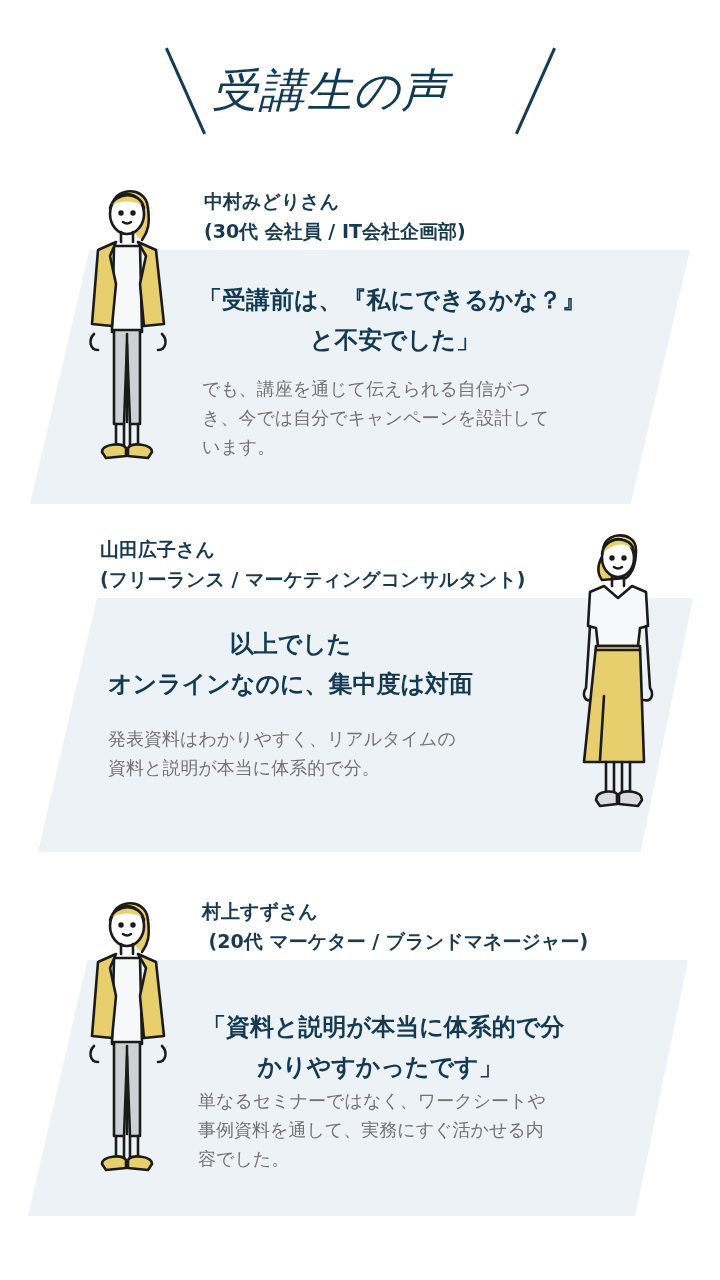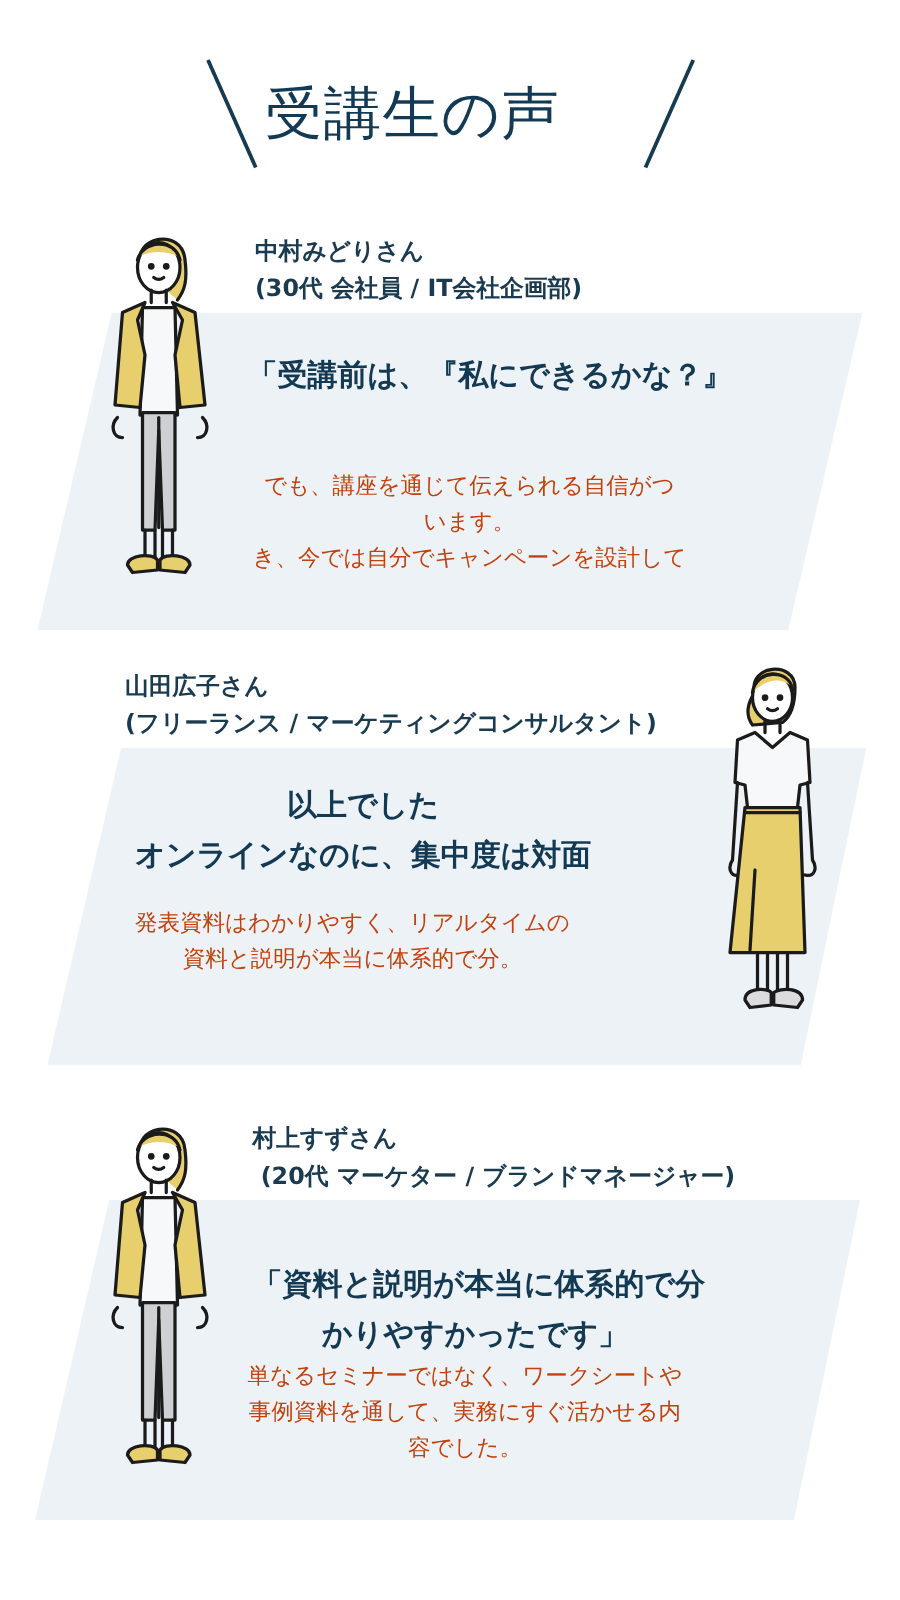--- a/index.html
+++ b/index.html
@@ -1,39 +1,39 @@
 <!DOCTYPE html>
 <html><head>
 <meta charset="utf-8">
 <style>
   html, body { margin: 0; padding: 0; }
   body {
     width: 720px; height: 1280px; background: #ffffff; position: relative; overflow: hidden;
     font-family: "DejaVu Sans", "Liberation Sans", sans-serif; color: #16384f;
   }
-  .title-wrap { position: absolute; left: 0; top: 40px; width: 660px; height: 100px; }
+  .title-wrap { position: absolute; left: 0; top: 40px; width: 660px; height: 100px; font-style: italic; }
   .title {
     position: absolute; left: 0; right: 0; top: 20px; text-align: center;
     font-size: 46px; font-weight: 500; color: #123a55; letter-spacing: 1px;
   }
   .slash { position: absolute; width: 3px; height: 94px; background: #163a52; top: 4px; }
   .slash.left { left: 184px; transform: rotate(-24deg); }
   .slash.right { left: 534px; transform: rotate(24deg); }
 
   .card-bg {
     position: absolute; background: #edf2f6;
   }
   .name {
     position: absolute; font-size: 19px; font-weight: bold; color: #1a3a50; line-height: 30px; white-space: nowrap;
   }
   .headline {
     position: absolute; font-size: 24px; font-weight: bold; color: #143a53; line-height: 40px; text-align: center;
   }
   .body-text {
-    position: absolute; font-size: 18px; color: #c2410c; line-height: 29px; text-align: center;
+    position: absolute; font-size: 18px; color: #737373; line-height: 29px;
   }
   .figure { position: absolute; }
 </style>
 </head>
 <body>
 
 <div class="title-wrap">
   <div class="slash left"></div>
   <div class="title">受講生の声</div>
   <div class="slash right"></div>
@@ -72,25 +72,26 @@
 
       <path d="M16 268 C16 260, 36 258, 40 264 L40 272 L20 274 Z" fill="#e8cf6e"></path>
       <path d="M66 268 C66 260, 46 258, 42 264 L42 272 L62 274 Z" fill="#e8cf6e"></path>
     </g>
   </svg>
 
   <div class="name" style="left:204px; top:186px;">中村みどりさん</div>
   <div class="name" style="left:204px; top:216px;">(30代 会社員 / IT会社企画部)</div>
   <div class="headline" style="left:204px; top:280px;">
     <div style="margin-left:-6px;">「受講前は、『私にできるかな？』</div>
+    <div>と不安でした」</div>
   </div>
   <div class="body-text" style="left:202px; top:374px;">
     <div>でも、講座を通じて伝えられる自信がつ</div>
+    <div>き、今では自分でキャンペーンを設計して</div>
     <div>います。</div>
-    <div>き、今では自分でキャンペーンを設計して</div>
   </div>
 </div>
 
 <div>
   <div class="card-bg" style="left:38px; top:598px; width:655px; height:254px; clip-path: polygon(9% 0, 100% 0, 92% 100%, 0 100%);"></div>
 
   <div class="name" style="left:100px; top:534px;">山田広子さん</div>
   <div class="name" style="left:100px; top:564px;">(フリーランス / マーケティングコンサルタント)</div>
   <div class="headline" style="left:108px; top:624px;">
     <div>以上でした</div>

